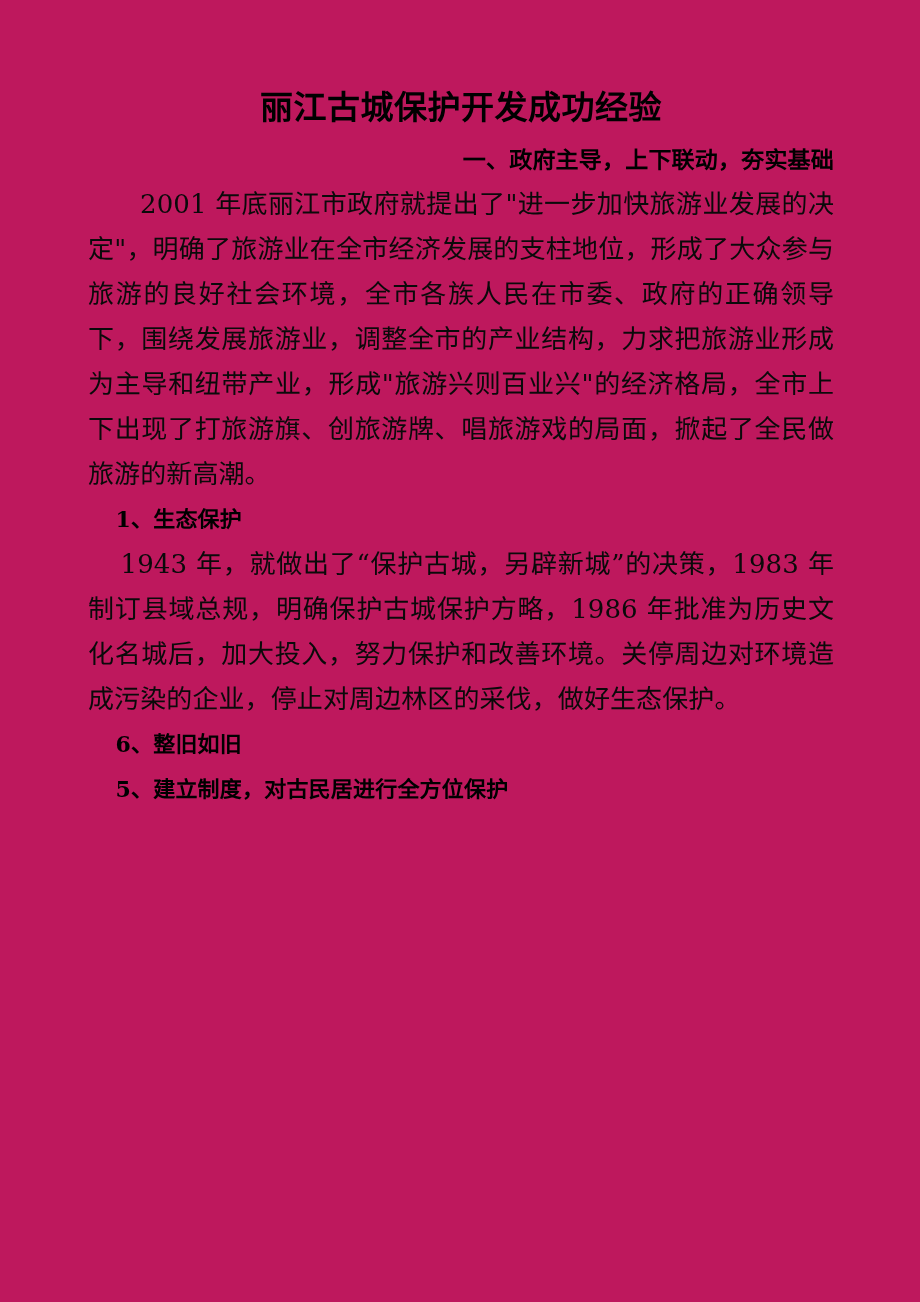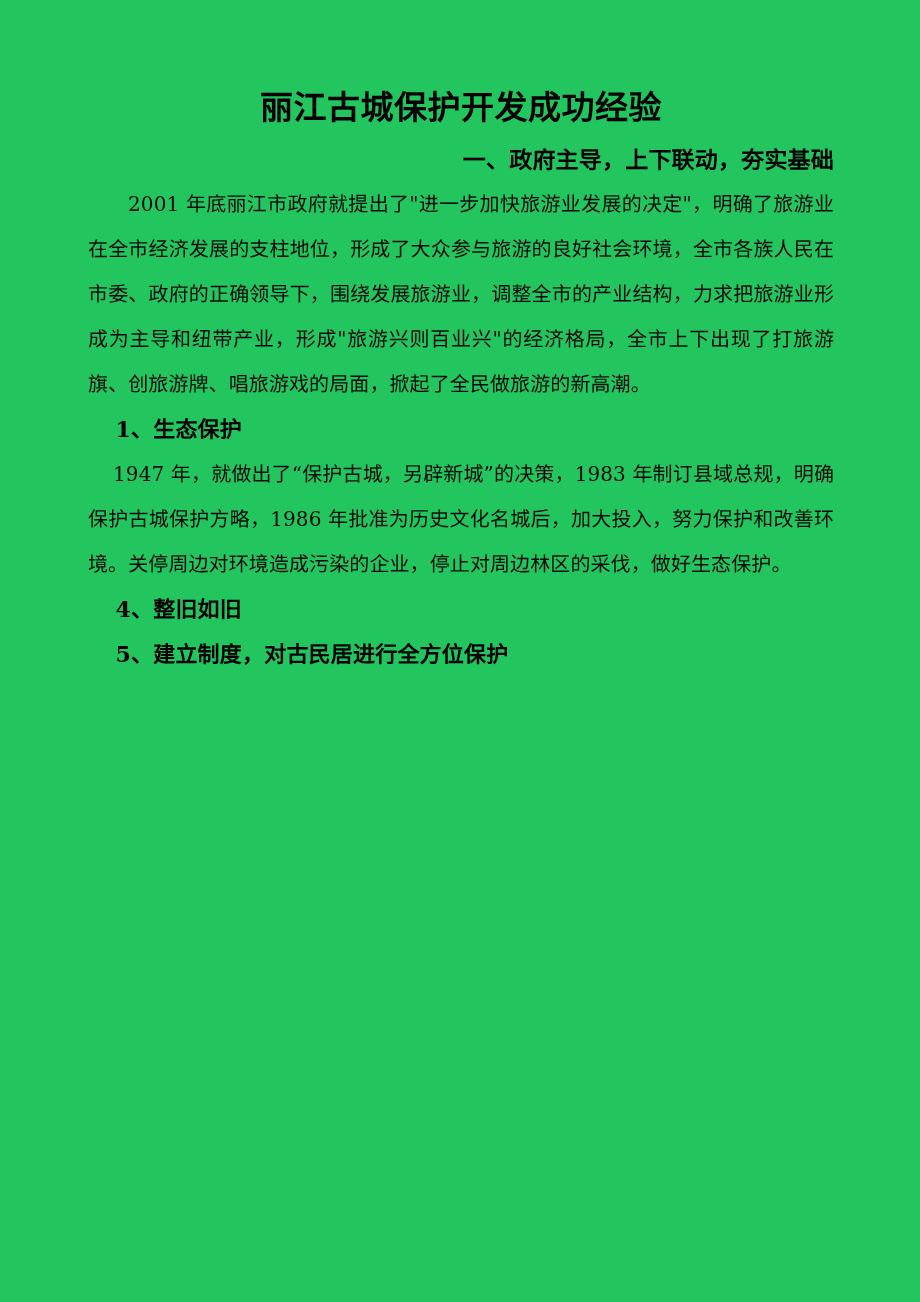--- a/index.html
+++ b/index.html
@@ -5,21 +5,21 @@
 <style>
   html, body {
     margin: 0;
     padding: 0;
     background: #ffffff;
   }
   .page {
     position: relative;
     width: 920px;
     height: 1302px;
-    background: #22c55e;
+    background: #be185d;
     margin: 0 auto;
     overflow: hidden;
     box-sizing: border-box;
   }
   .doc-body {
     position: absolute;
     left: 88px;
     top: 0;
     width: 746px;
   }
@@ -65,21 +65,21 @@
     color: #000000;
     text-indent: 1.25em;
     margin: 0;
     letter-spacing: 0.2px;
   }
 
   
   .para {
     font-family: "DejaVu Serif", "Liberation Serif", serif;
     font-weight: 400;
-    font-size: 20px;
+    font-size: 26px;
     line-height: 45px;
     color: #0a0a0a;
     text-align: justify;
     text-justify: inter-ideograph;
     text-indent: 2em;
     margin: 0;
     letter-spacing: 0.1px;
     word-break: break-all;
   }
   .para.no-indent {
@@ -102,22 +102,22 @@
 
     <h1 class="doc-title">丽江古城保护开发成功经验</h1>
 
     <h2 class="section-heading tight">一、政府主导，上下联动，夯实基础</h2>
 
     <p class="para no-stretch">2001 年底丽江市政府就提出了"进一步加快旅游业发展的决定"，明确了旅游业在全市经济发展的支柱地位，形成了大众参与旅游的良好社会环境，全市各族人民在市委、政府的正确领导下，围绕发展旅游业，调整全市的产业结构，力求把旅游业形成为主导和纽带产业，形成"旅游兴则百业兴"的经济格局，全市上下出现了打旅游旗、创旅游牌、唱旅游戏的局面，掀起了全民做旅游的新高潮。</p>
 
 
     <h3 class="sub-heading">1、生态保护</h3>
 
-    <p class="para no-indent no-stretch">1947 年，就做出了“保护古城，另辟新城”的决策，1983 年制订县域总规，明确保护古城保护方略，1986 年批准为历史文化名城后，加大投入，努力保护和改善环境。关停周边对环境造成污染的企业，停止对周边林区的采伐，做好生态保护。</p>
+    <p class="para no-indent no-stretch">1943 年，就做出了“保护古城，另辟新城”的决策，1983 年制订县域总规，明确保护古城保护方略，1986 年批准为历史文化名城后，加大投入，努力保护和改善环境。关停周边对环境造成污染的企业，停止对周边林区的采伐，做好生态保护。</p>
 
-    <h3 class="sub-heading">4、整旧如旧</h3>
+    <h3 class="sub-heading">6、整旧如旧</h3>
 
 
     <h3 class="sub-heading">5、建立制度，对古民居进行全方位保护</h3>
 
 
   </div>
 </div>
 
 </body></html>

